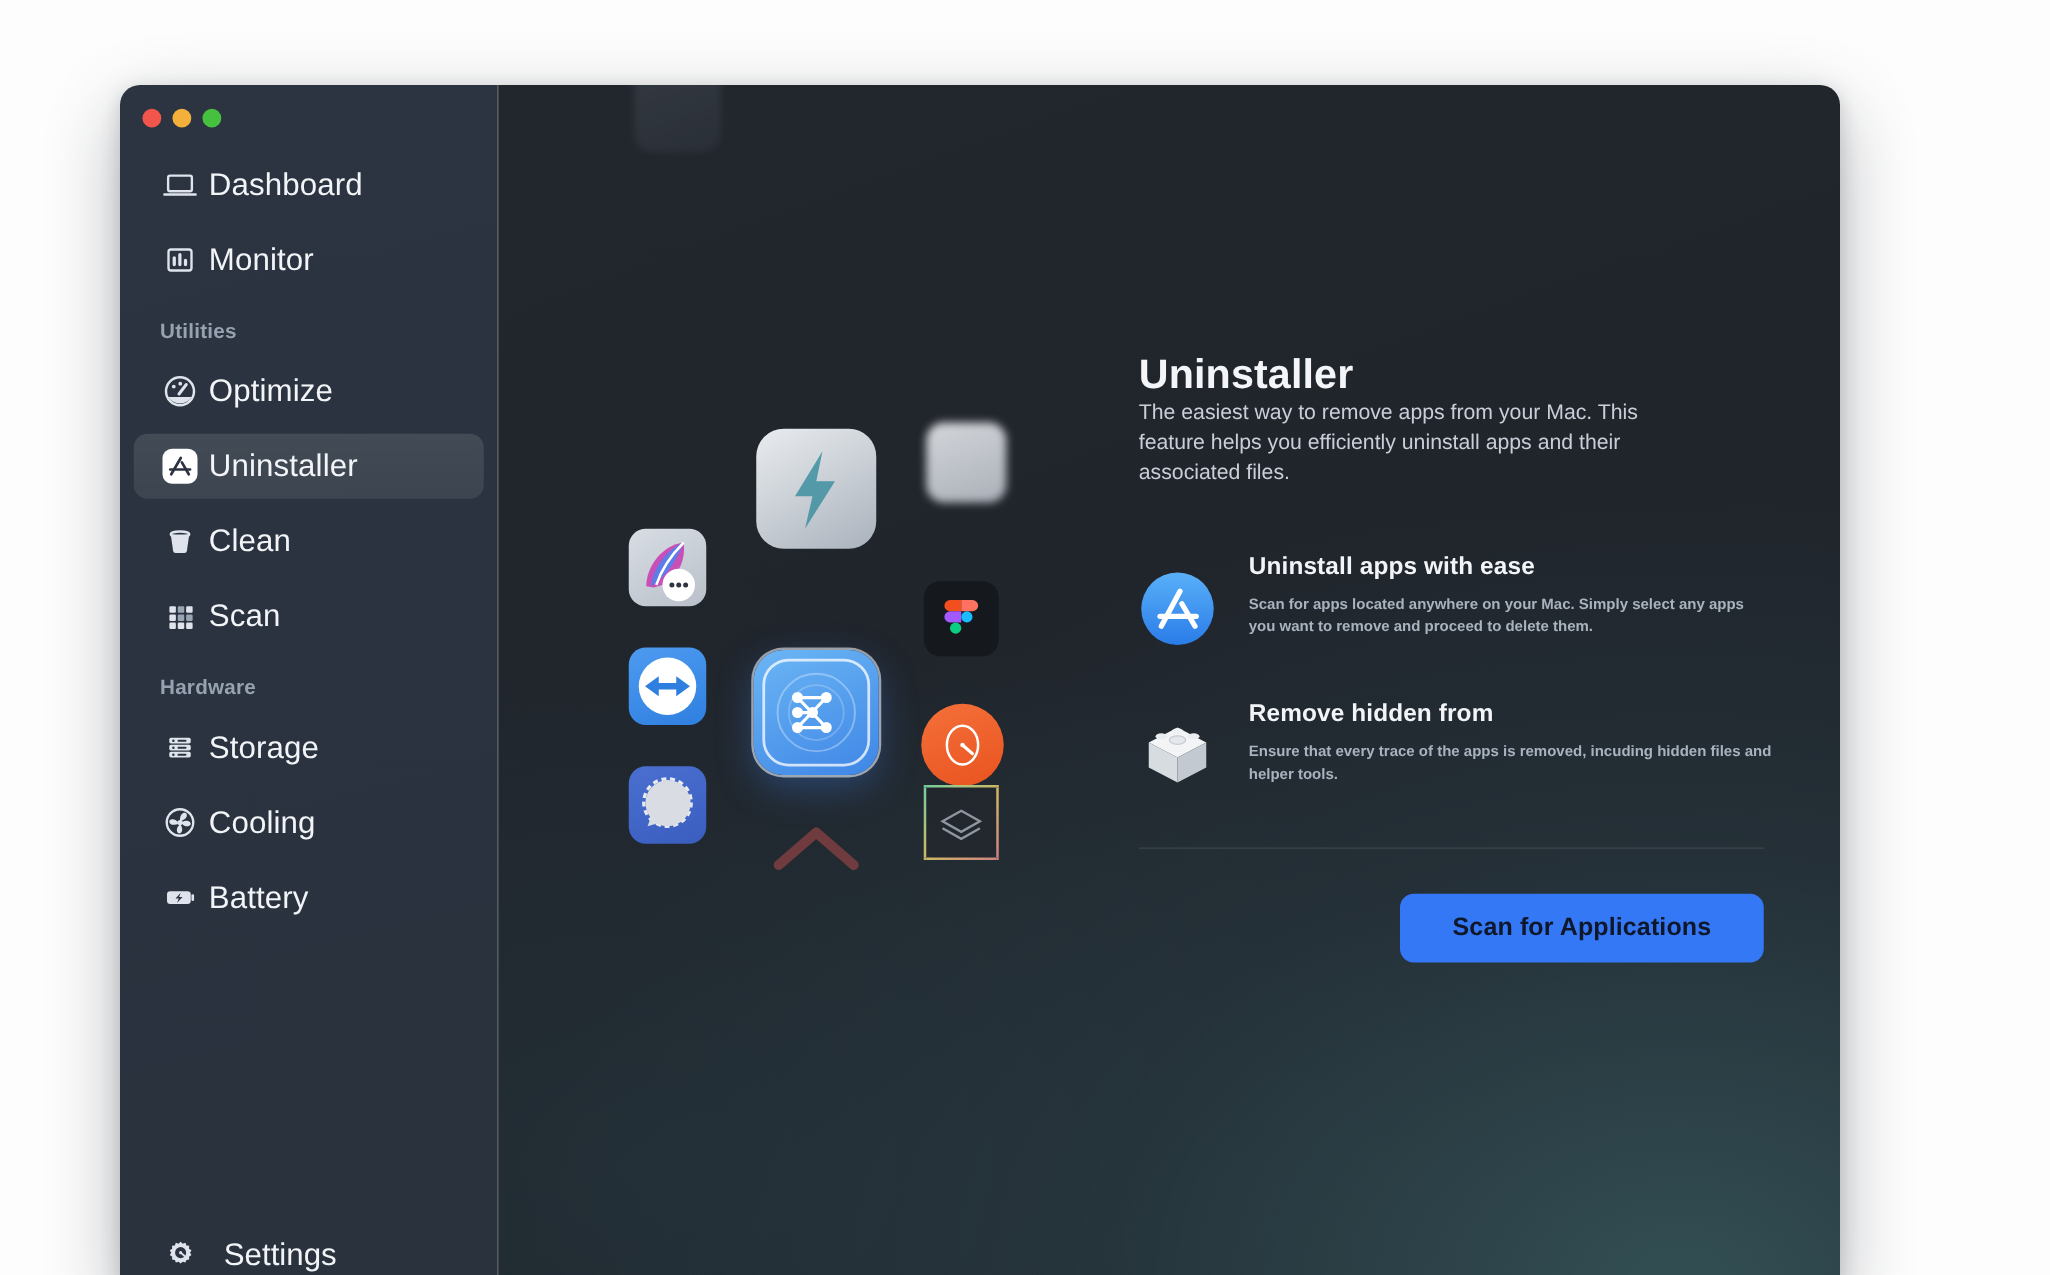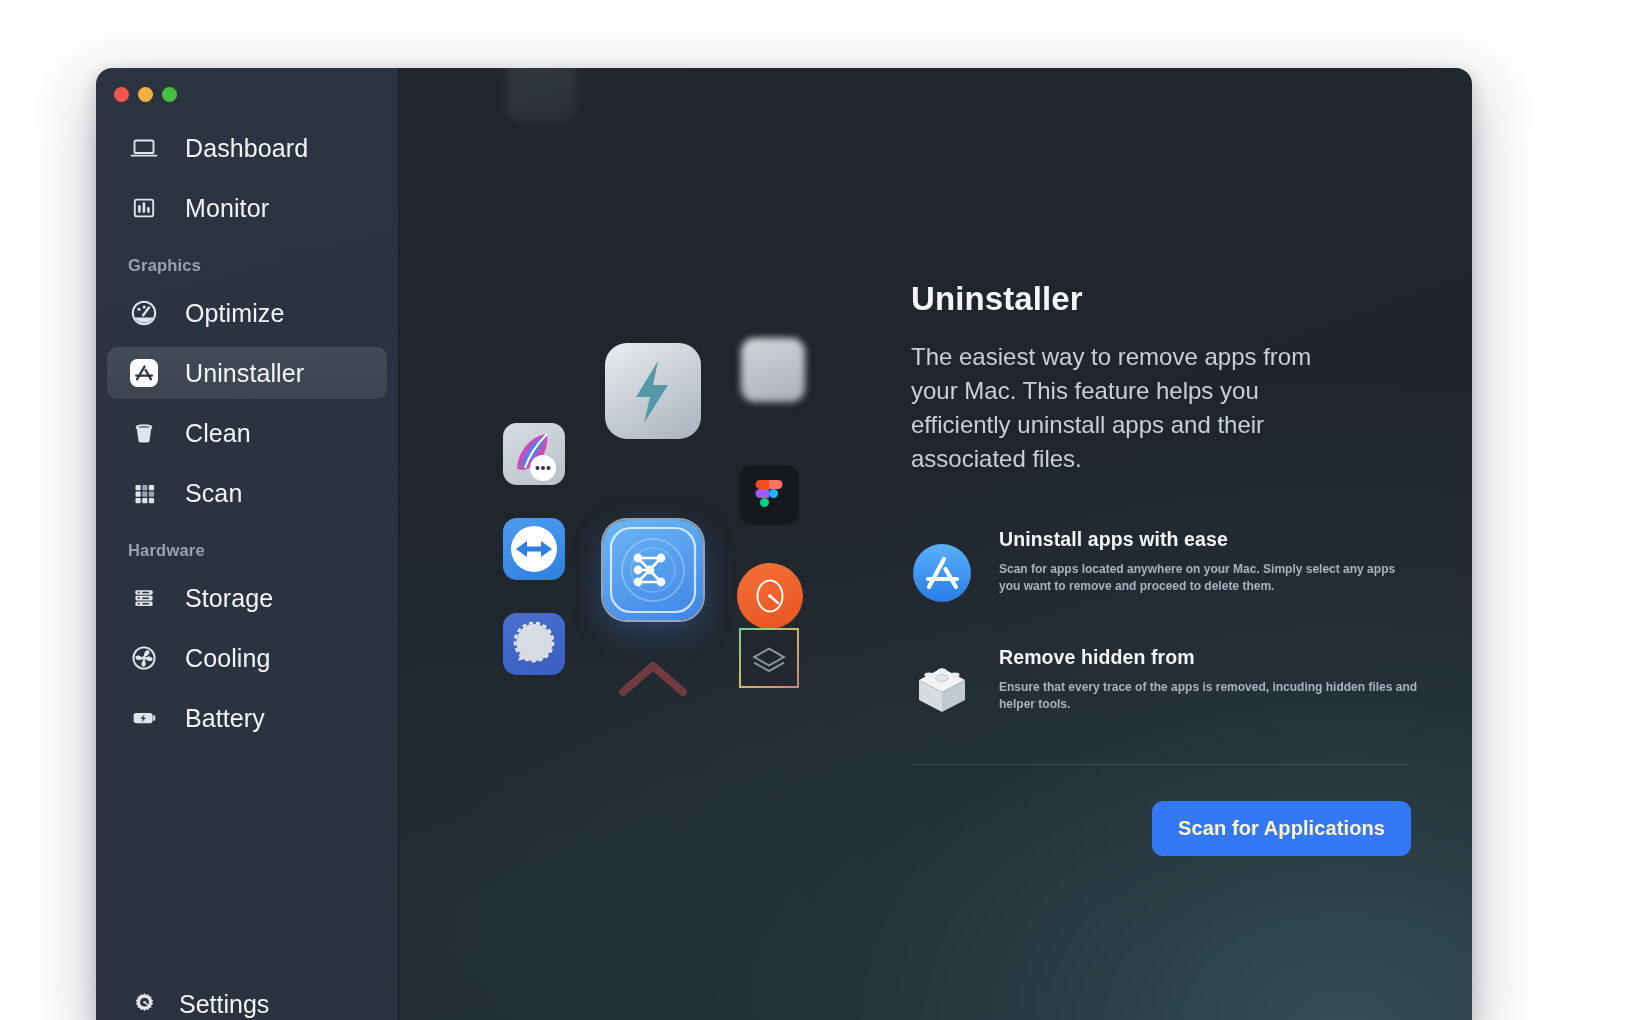--- a/index.html
+++ b/index.html
@@ -41,21 +41,21 @@
     padding: 19px 0 0 18px;
   }
   .dot { width: 15px; height: 15px; border-radius: 50%; }
   .dot.red    { background: #f2564b; }
   .dot.yellow { background: #f3b03a; }
   .dot.green  { background: #46c13f; }
 
   .nav { margin-top: 20px; padding: 0 11px; }
   .nav-item {
     display: flex; align-items: center;
-    gap: 24px;
+    gap: 6px;
     height: 52px;
     padding-left: 20px;
     border-radius: 11px;
     margin-bottom: 8px;
     color: #f2f4f7;
     font-size: 25px;
     letter-spacing: .1px;
   }
   .nav-item.active {
     background: linear-gradient(180deg,rgba(255,255,255,.115),rgba(255,255,255,.085));
@@ -112,23 +112,22 @@
     left: 512px; top: 212px;
     width: 512px;
   }
   .panel-title {
     color: #f3f5f8;
     font-size: 33px;
     font-weight: bold;
     letter-spacing: .1px;
   }
   .panel-desc {
-    margin-top: 22px;
     color: #c9cfd9;
-    font-size: 24px;
+    font-size: 17px;
     line-height: 1.42;
     max-width: 452px;
   }
   .features { margin-top: 52px; }
   .feature {
     display: flex;
     gap: 26px;
     margin-bottom: 42px;
     margin-top: 15px;
   }
@@ -158,26 +157,26 @@
     margin: 12px 0 0 0;
     width: 500px;
   }
   .cta-row {
     margin-top: 36px;
     display: flex; justify-content: flex-end;
     width: 500px;
   }
   .cta {
     background: #3478f6;
-    color: #fef9c3;
+    color: #0f172a;
     font-size: 20px;
     font-weight: bold;
     border: none;
     border-radius: 11px;
-    padding: 16px 26px;
+    padding: 16px 42px;
     cursor: pointer;
     letter-spacing: .1px;
   }
 </style>
 </head>
 <body>
 
 <div id="root">
 
   <div class="window">
@@ -205,21 +204,21 @@
         <div class="nav-item">
           <span class="nav-icon">
             <svg width="32" height="32" viewBox="0 0 32 32" fill="none" stroke="#dfe4ec" stroke-width="1.9">
               <rect x="6.8" y="7.6" width="18.4" height="16.8" rx="2"></rect>
               <path d="M11.4 19.6v-5.4M15.9 19.6V11.6M20.4 19.6v-3.3" stroke-width="2.6" stroke-linecap="round"></path>
             </svg>
           </span>
           <span class="nav-label">Monitor</span>
         </div>
 
-        <div class="group-title">Graphics</div>
+        <div class="group-title">Utilities</div>
 
         <div class="nav-item">
           <span class="nav-icon">
             <svg width="32" height="32" viewBox="0 0 32 32">
               <circle cx="16" cy="16" r="11.2" fill="none" stroke="#dfe4ec" stroke-width="2"></circle>
               <path d="M6.6 20.5a11 11 0 0 0 18.8 0z" fill="#dfe4ec"></path>
               <path d="M15.2 18.2 21 10.6" stroke="#dfe4ec" stroke-width="2.4" stroke-linecap="round" fill="none"></path>
               <circle cx="11" cy="12.2" r="1.5" fill="#dfe4ec"></circle>
               <circle cx="16.2" cy="9.9" r="1.5" fill="#dfe4ec"></circle>
             </svg>

